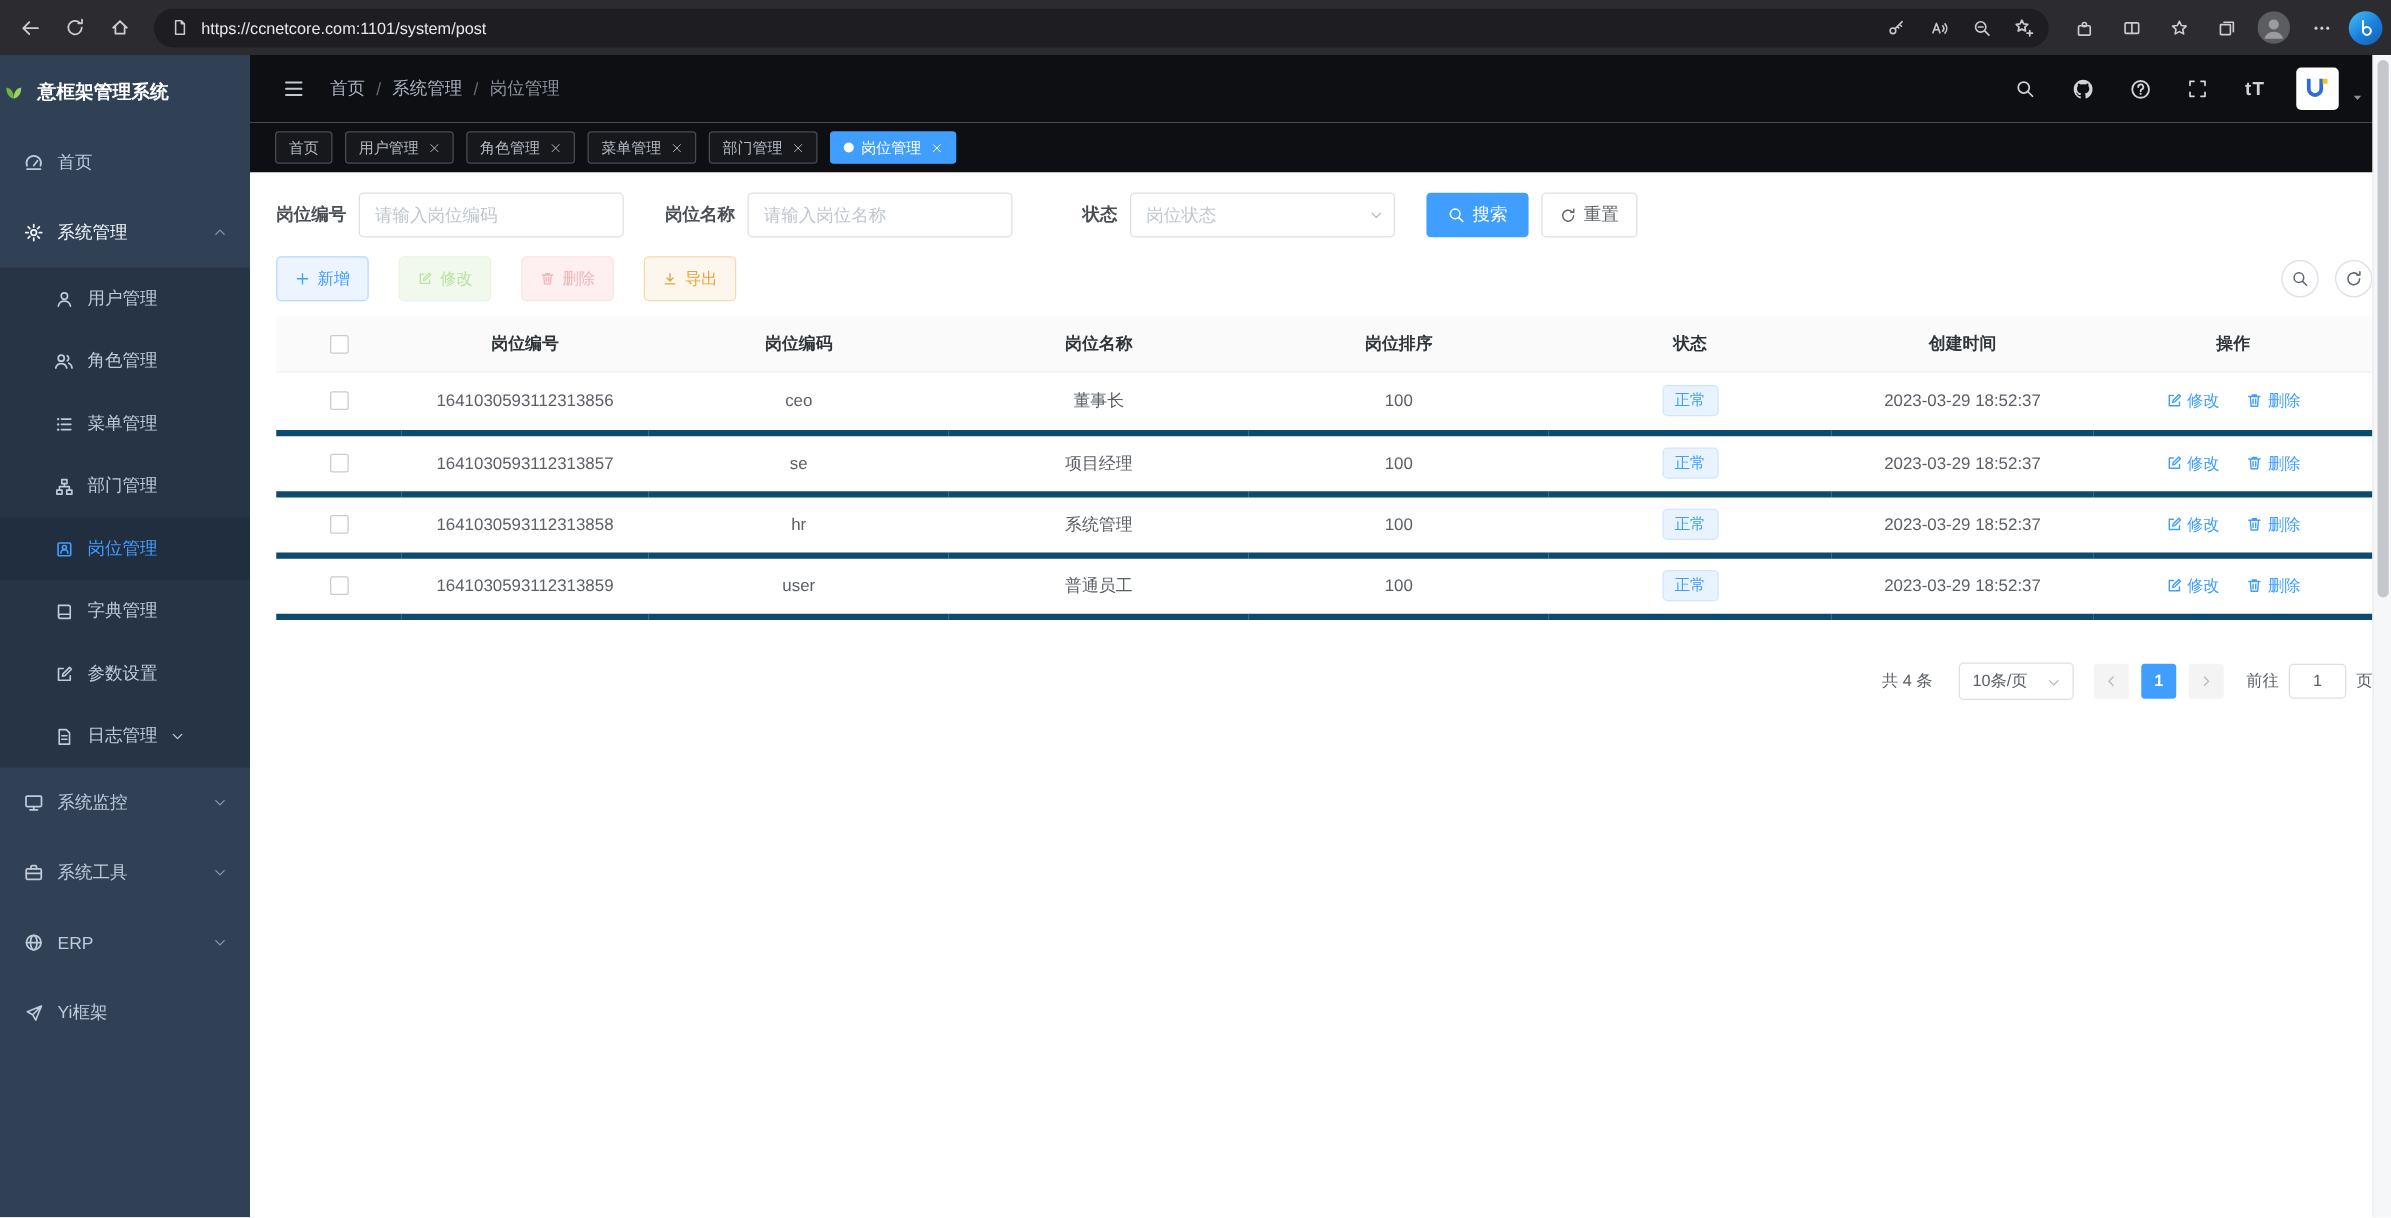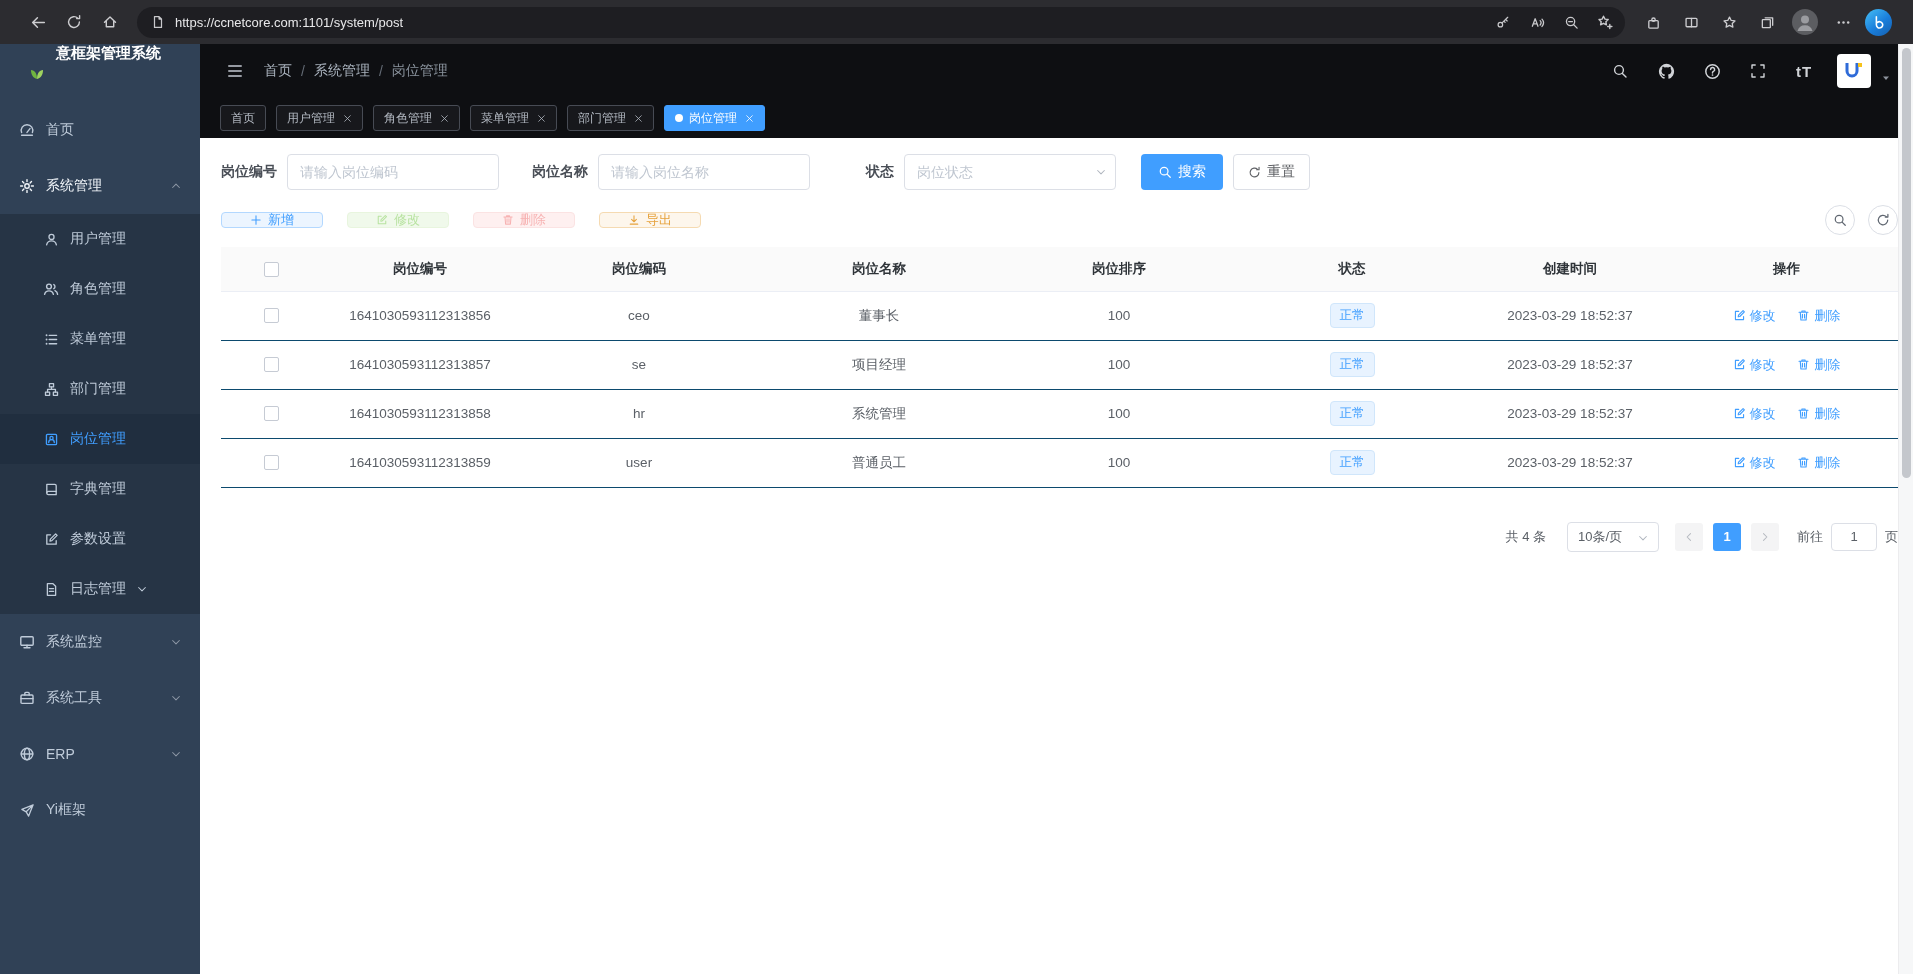--- a/index.html
+++ b/index.html
@@ -3,34 +3,34 @@
 <meta charset="utf-8">
 <style>
   *{box-sizing:border-box}
   html,body{margin:0;padding:0}
   body{width:1913px;height:974px;font-family:"Liberation Sans","DejaVu Sans",sans-serif;background:#fff}
   svg{display:block}
   .stroke{fill:none;stroke:currentColor;stroke-width:1.4;stroke-linecap:round;stroke-linejoin:round}
   .screen{position:relative;width:1913px;height:974px;overflow:hidden;background:#fff}
 
   
-  .browser{height:44px;background:#2c2c30;display:flex;align-items:center;padding:0 21px;gap:2px}
+  .browser{height:44px;background:#2c2c30;display:flex;align-items:center;padding:0 7px;gap:2px}
   .bbtn{width:34px;height:34px;border-radius:6px;display:flex;align-items:center;justify-content:center;color:#cdcdd0;cursor:pointer;flex:none}
   .omnibox{flex:1;height:31px;margin:0 10px 0 8px;background:#1e1e22;border-radius:16px;display:flex;align-items:center;padding:0 6px 0 14px;color:#c9c9cc;min-width:0;cursor:text}
   .url{color:#e8e8ea;font-size:13px;margin-left:10px;white-space:nowrap;overflow:hidden;flex:1;text-align:left}
   .omni-icons{display:flex;align-items:center;gap:6px}
   .oibtn{width:28px;height:26px;border-radius:6px;display:flex;align-items:center;justify-content:center;cursor:pointer}
   .bright{display:flex;align-items:center;gap:6px;color:#cdcdd0}
   .brbtn{width:32px;height:32px;display:flex;align-items:center;justify-content:center;border-radius:6px;cursor:pointer;flex:none}
   .bing{width:27px;height:27px;border-radius:50%;background:linear-gradient(140deg,#46c0f6 0%,#1a7edb 55%,#155fae 100%);display:flex;align-items:center;justify-content:center;cursor:pointer;flex:none}
 
   
   .app{display:flex;height:930px}
   .sidebar{width:200px;background:#304156;color:#bfcbd9;flex:none;font-size:14px;overflow:hidden}
-  .logo-row{height:58px;display:flex;gap:10px;padding:0 28px;color:#fff;font-weight:bold;font-size:15px;white-space:nowrap}
+  .logo-row{height:58px;display:flex;align-items:center;gap:10px;padding:0 2px;color:#fff;font-weight:bold;font-size:15px;white-space:nowrap}
   .mi{height:56px;display:flex;align-items:center;gap:10px;padding:0 18px;cursor:pointer;white-space:nowrap}
   .mi .chev{margin-left:auto;color:#8d97a5}
   .mi.parent-open{color:#f2f6fa}
   .submenu{background:#263445}
   .smi{height:50px;display:flex;align-items:center;gap:10px;padding:0 18px 0 42px;cursor:pointer;white-space:nowrap}
   .smi.active{color:#409eff;background:#202e3f}
   .icn{display:flex;align-items:center;justify-content:center;width:18px;flex:none}
 
   .main{flex:1;display:flex;flex-direction:column;min-width:0}
   .apph{height:54px;background:#0e0f12;display:flex;align-items:center;justify-content:space-between;padding:0 22px}
@@ -61,32 +61,32 @@
   .fselect{position:relative;width:212px}
   .fselect .finput{width:100%;padding-right:30px}
   .selchev{position:absolute;right:9px;top:12px;color:#b0b6bf;pointer-events:none}
   .ml33{margin-left:33px}.ml56{margin-left:56px}
   .btn{display:inline-flex;align-items:center;justify-content:center;gap:6px;border-radius:4px;font-size:14px;cursor:pointer;border:1px solid transparent}
   .btn-search{height:36px;padding:0 16px;background:#409eff;color:#fff;margin-left:25px}
   .btn-reset{height:36px;padding:0 14px;background:#fff;border-color:#dcdfe6;color:#606266;margin-left:10px}
 
   
   .toolbar{display:flex;align-items:center;margin-top:15px}
-  .tbtn{height:16px;padding:0 28px;font-size:13px;display:inline-flex;align-items:center;gap:6px;border-radius:4px;border:1px solid;cursor:pointer;white-space:nowrap}
+  .tbtn{height:36px;padding:0 14px;font-size:13px;display:inline-flex;align-items:center;gap:6px;border-radius:4px;border:1px solid;cursor:pointer;white-space:nowrap}
   .tb-add{background:#ecf5ff;border-color:#b3d8ff;color:#409eff}
   .tb-edit{background:#f0f9eb;border-color:#e8f5de;color:#b8e3a1;margin-left:24px;cursor:not-allowed}
   .tb-del{background:#fef0f0;border-color:#fbe3e3;color:#f7b2b2;margin-left:24px;cursor:not-allowed}
   .tb-exp{background:#fdf6ec;border-color:#f5dab1;color:#e6a23c;margin-left:24px}
   .tb-right{margin-left:auto;display:flex;gap:13px}
   .circ{width:30px;height:30px;border-radius:50%;border:1px solid #dcdfe6;display:flex;align-items:center;justify-content:center;color:#5f6670;background:#fff;cursor:pointer}
 
   
   table.grid{width:100%;border-collapse:collapse;margin-top:12px;table-layout:fixed}
   .grid th{height:44px;background:#fafafa;color:#2f3439;font-size:13.5px;font-weight:700;border-bottom:1px solid #ebeef5;text-align:center}
-  .grid td{height:49px;color:#5b6067;font-size:13.5px;border-bottom:1px solid #0c4a6e;text-align:center;white-space:nowrap}
+  .grid td{height:49px;color:#5b6067;font-size:13.5px;border-bottom:5px solid #0c4a6e;text-align:center;white-space:nowrap}
   .cb{width:15px;height:15px;appearance:none;-webkit-appearance:none;border:1px solid #c6cbd4;border-radius:2px;background:#fff;cursor:pointer;vertical-align:middle;margin:0}
   .tagchip{display:inline-block;min-width:40px;padding:0 9px;height:25px;line-height:23px;background:#e8f3ff;border:1px solid #d0e6fb;color:#409eff;border-radius:4px;font-size:12.5px}
   .alink{display:inline-flex;align-items:center;gap:4px;color:#409eff;font-size:13px;cursor:pointer;margin:0 9px;vertical-align:middle}
 
   
   .pagination{display:flex;align-items:center;justify-content:flex-end;margin-top:34px;font-size:13px;color:#5b6067}
   .ptotal{margin-right:21px}
   .psize{position:relative;width:92px;height:30px;border:1px solid #dcdfe6;border-radius:4px;display:flex;align-items:center;padding:0 24px 0 10px;background:#fff;cursor:pointer}
   .psize .selchev{top:9px}
   .pbtn{width:28px;height:28px;border-radius:3px;background:#f4f4f5;color:#b6bac1;display:flex;align-items:center;justify-content:center;cursor:pointer}

